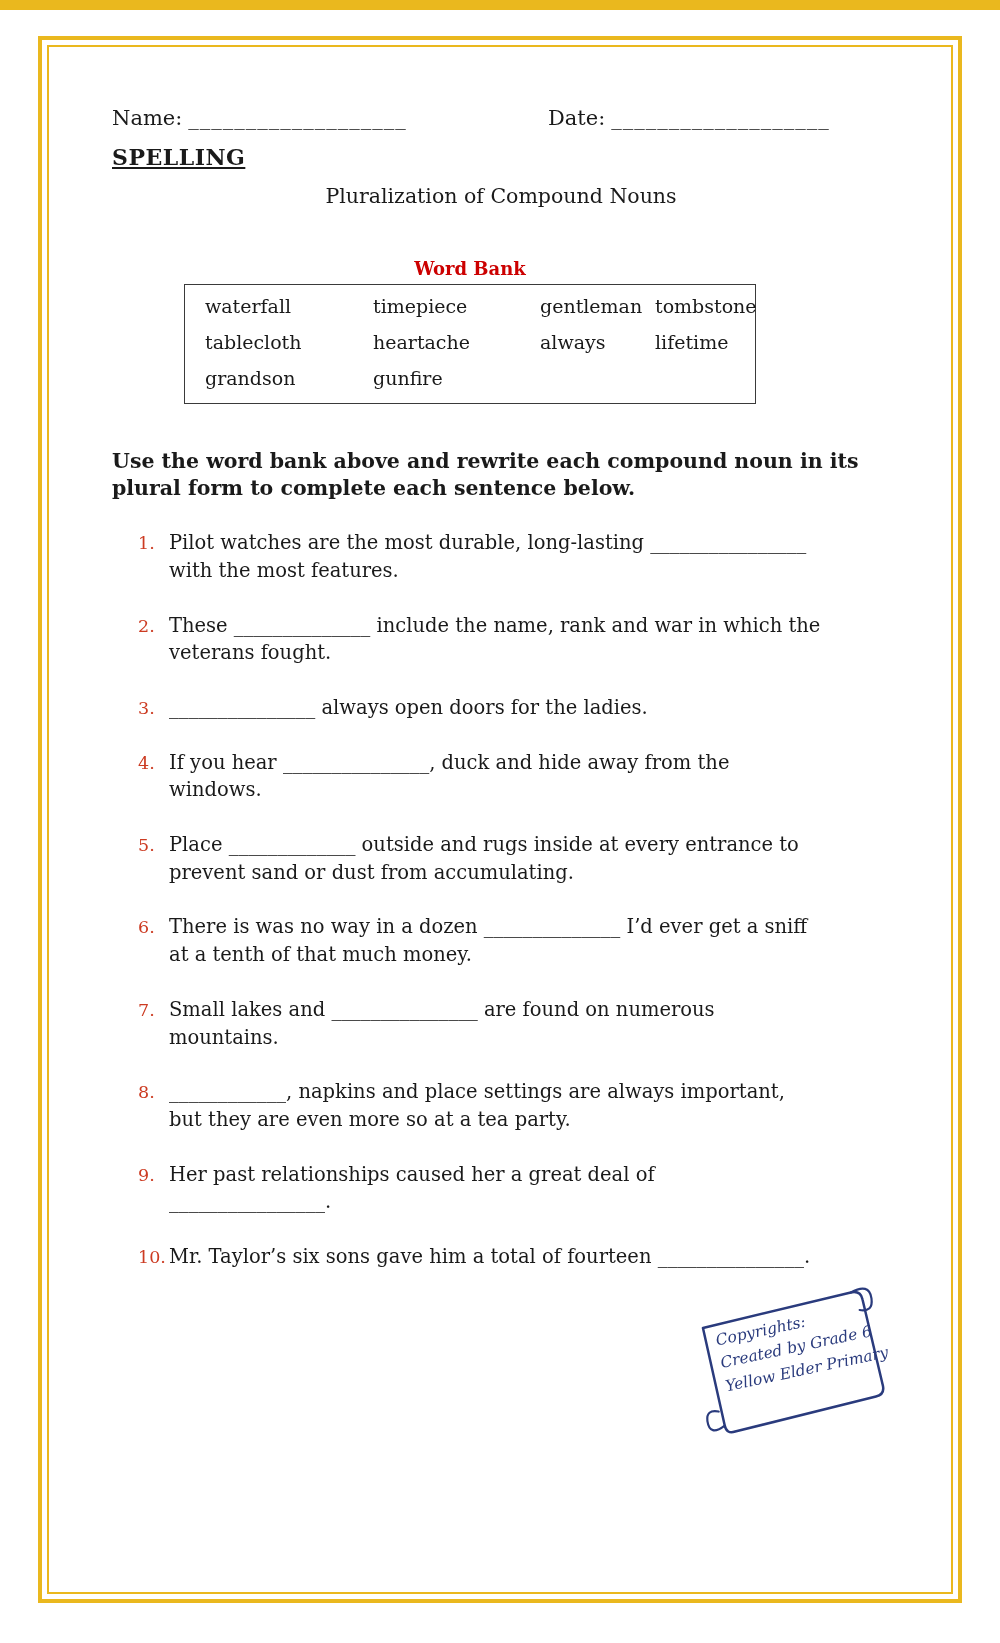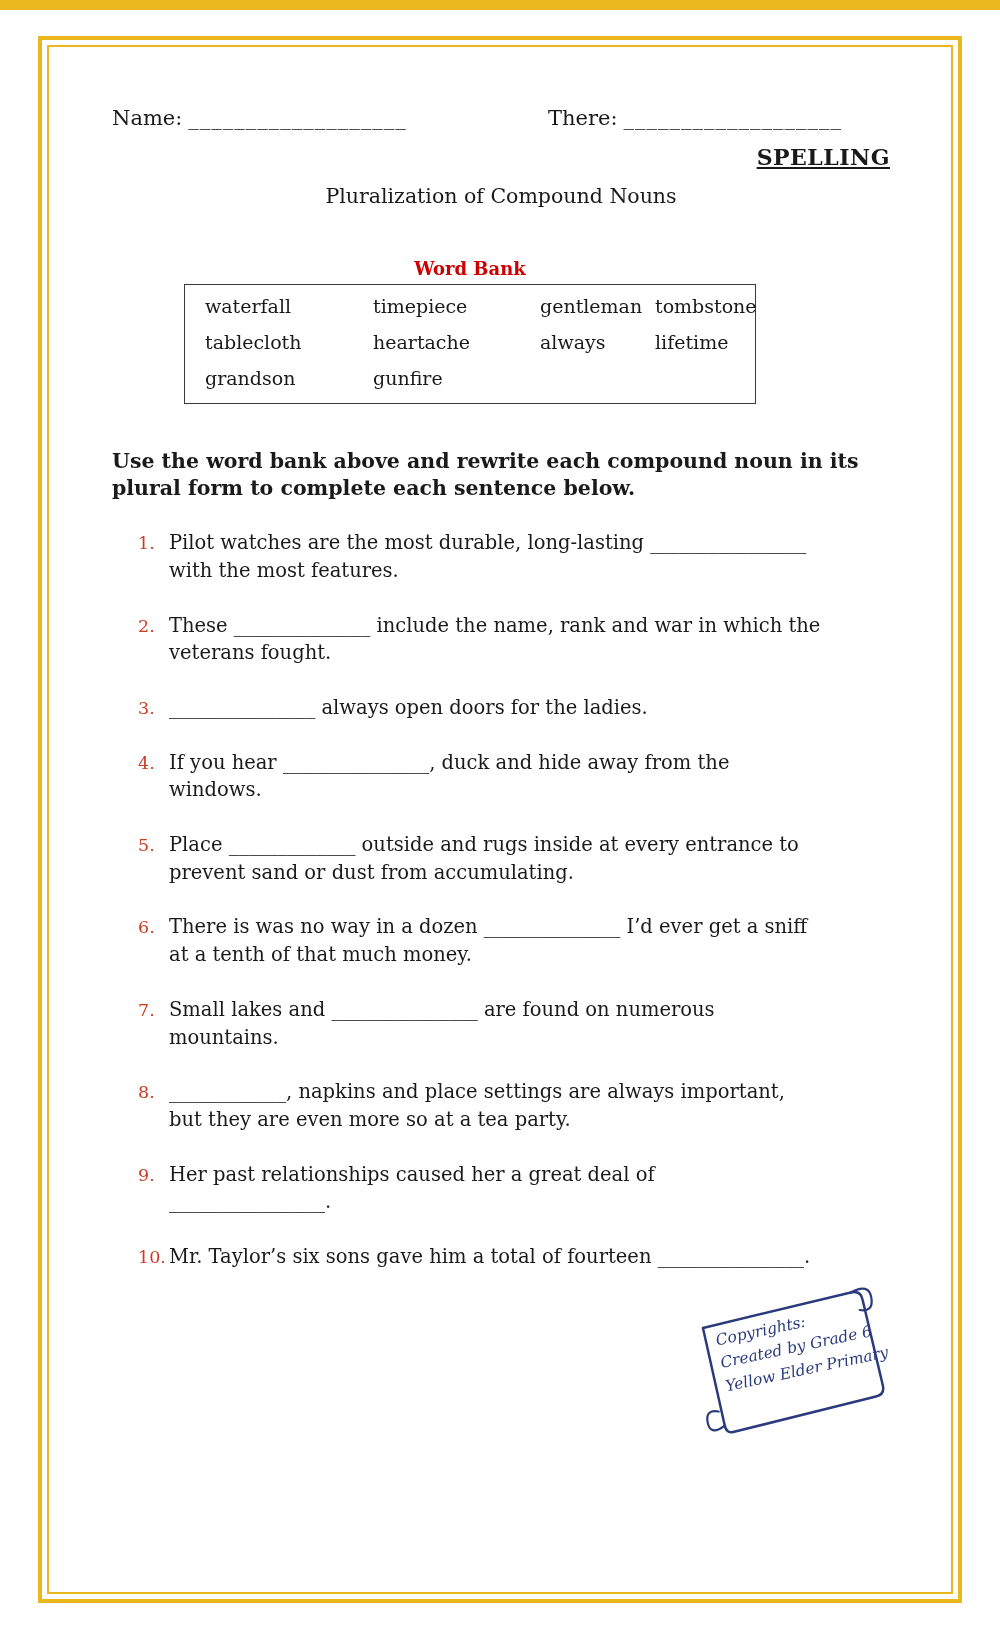--- a/index.html
+++ b/index.html
@@ -35,21 +35,21 @@
     display:flex;align-items:baseline;
     font-size:21px;
     gap:44px;
   }
   .field-group{white-space:nowrap;}
   .field-group.name{flex:0 0 392px;}
   .field-label{margin-right:6px;}
   .blank{letter-spacing:1px;}
   
   .title{
-    text-align:right;
+    text-align:left;
     font-size:22px;font-weight:bold;
     margin-top:14px;
   }
   .title span{text-decoration:underline;letter-spacing:.5px;}
   .subtitle{
     text-align:center;
     font-size:20.5px;
     margin-top:14px;
   }
   
@@ -127,21 +127,21 @@
   <div class="frame-inner"></div>
 </div>
 
 <div class="content">
 
   <div class="name-date-row">
     <span class="field-group name">
       <span class="field-label">Name:</span><span class="blank">___________________</span>
     </span>
     <span class="field-group date">
-      <span class="field-label">There:</span><span class="blank">___________________</span>
+      <span class="field-label">Date:</span><span class="blank">___________________</span>
     </span>
   </div>
 
   <div class="title">
     <span>SPELLING</span>
   </div>
 
   <div class="subtitle">Pluralization of Compound Nouns</div>
 
   <div class="word-bank">

